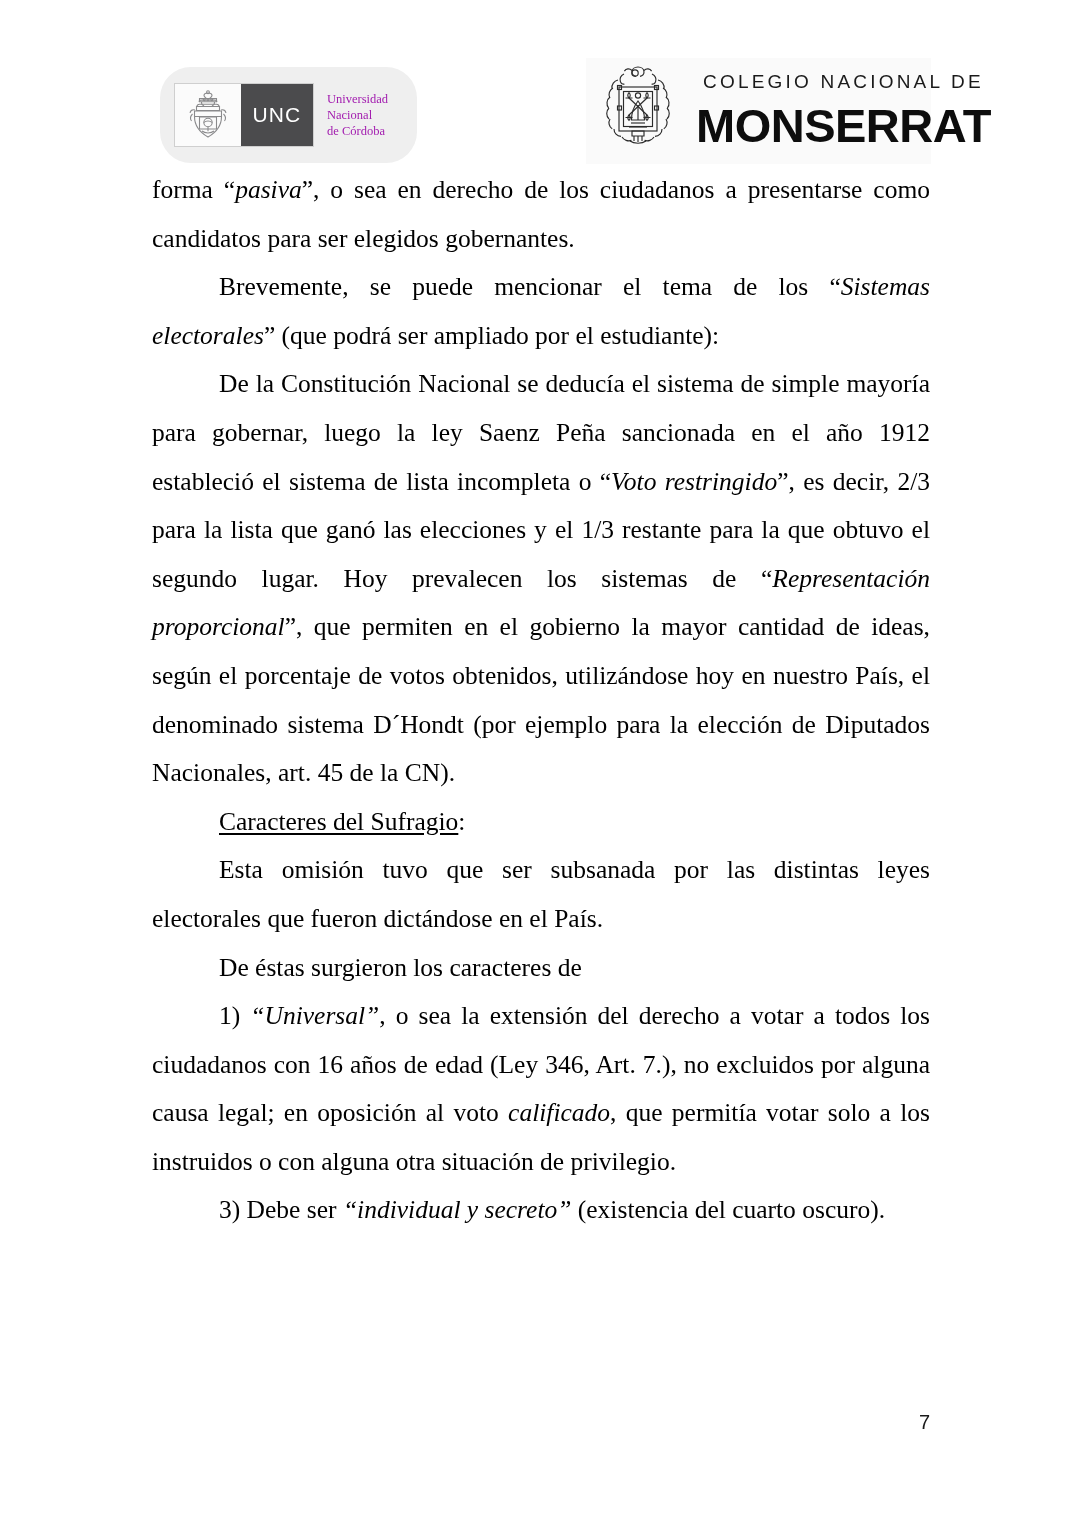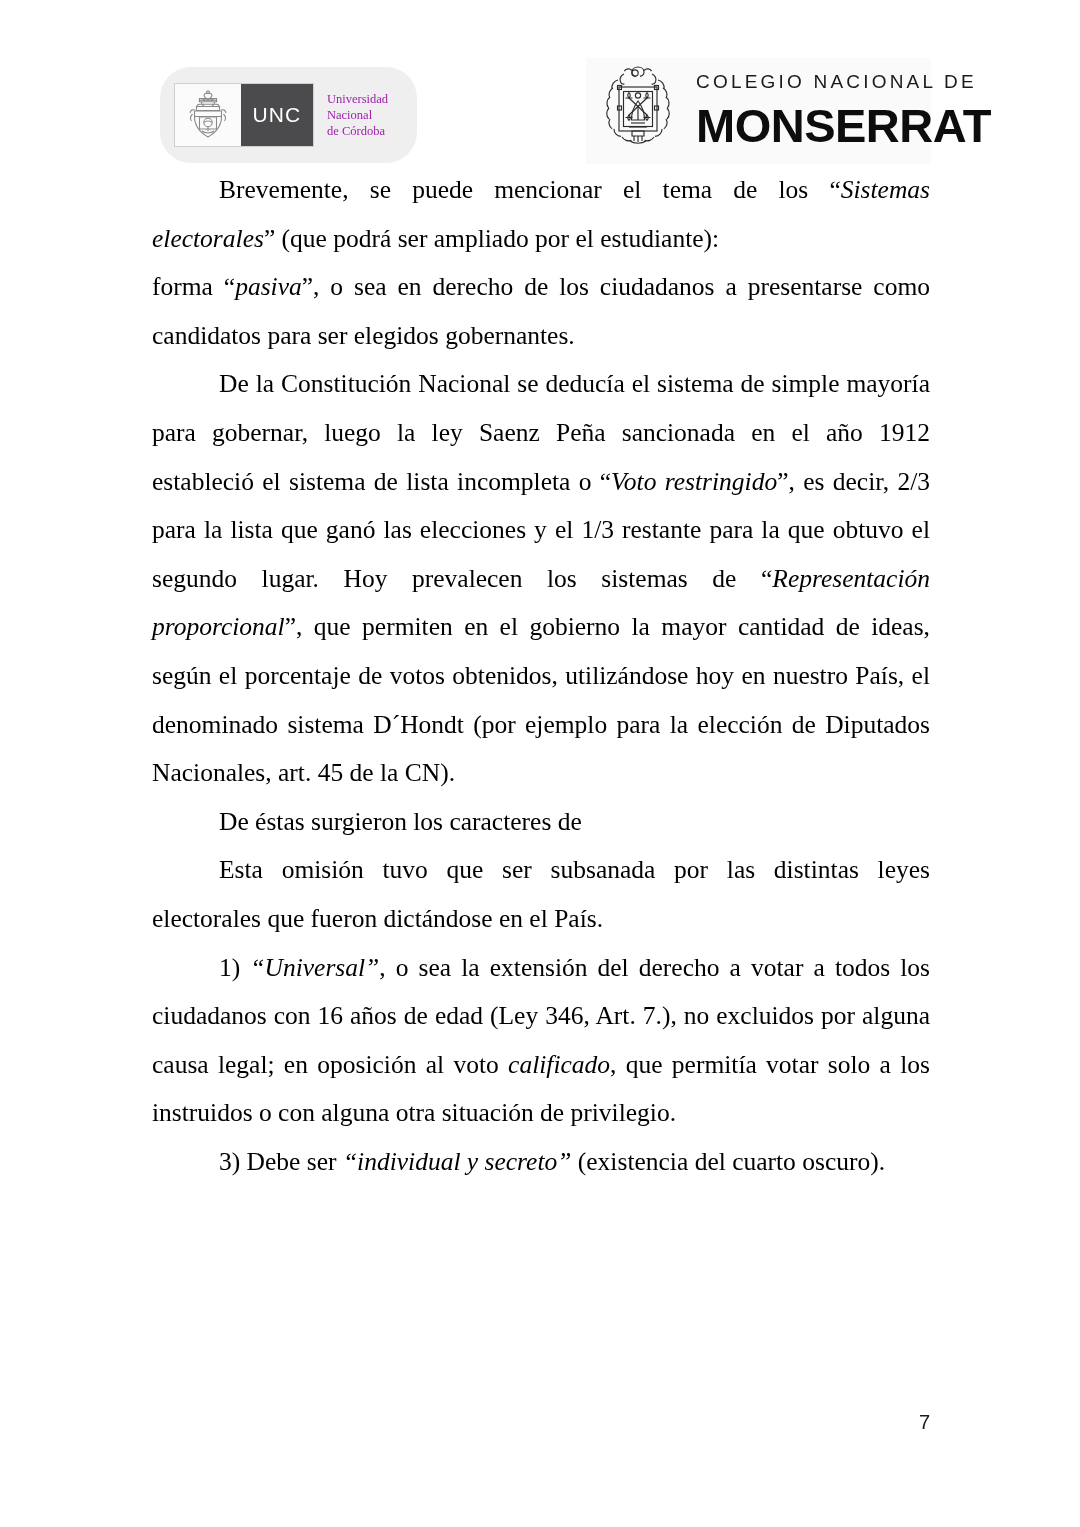--- a/index.html
+++ b/index.html
@@ -98,20 +98,21 @@
     display: flex;
     align-items: center;
     justify-content: center;
   }
   .mons-crest svg { display: block; }
   .mons-text {
     margin-left: 6px;
     display: flex;
     flex-direction: column;
     justify-content: center;
+    align-items: center;
   }
   .mons-top {
     font-family: "Liberation Sans", "DejaVu Sans", sans-serif;
     font-size: 19px;
     letter-spacing: 3.2px;
     color: #1a1a1a;
     white-space: nowrap;
     line-height: 1.1;
   }
   .mons-main {
@@ -272,25 +273,26 @@
         </span>
       </div>
       <div class="mons-text">
         <div class="mons-top">COLEGIO NACIONAL DE</div>
         <div class="mons-main">MONSERRAT</div>
       </div>
     </div>
   </div>
 
   <div class="body-text" id="body-text">
+      <p class="para noindent"><span>forma “</span><em>pasiva</em><span>”, o sea en derecho de los ciudadanos a presentarse como candidatos para ser elegidos gobernantes.</span></p>
       <p class="para"><span>Brevemente, se puede mencionar el tema de los “</span><em>Sistemas electorales</em><span>” (que podrá ser ampliado por el estudiante):</span></p>
-      <p class="para noindent"><span>forma “</span><em>pasiva</em><span>”, o sea en derecho de los ciudadanos a presentarse como candidatos para ser elegidos gobernantes.</span></p>
       <p class="para"><span>De la Constitución Nacional se deducía el sistema de simple mayoría para gobernar, luego la ley Saenz Peña sancionada en el año 1912 estableció el sistema de lista incompleta o “</span><em>Voto restringido</em><span>”, es decir, 2/3 para la lista que ganó las elecciones y el 1/3 restante para la que obtuvo el segundo lugar. Hoy prevalecen los sistemas de “</span><em>Representación proporcional</em><span>”, que permiten en el gobierno la mayor cantidad de ideas, según el porcentaje de votos obtenidos, utilizándose hoy en nuestro País, el denominado sistema D´Hondt (por ejemplo para la elección de Diputados Nacionales, art. 45 de la CN).</span></p>
+      <p class="para"><span class="heading-underline">Caracteres del Sufragio</span><span>:</span></p>
+      <p class="para"><span>Esta omisión tuvo que ser subsanada por las distintas leyes electorales que fueron dictándose en el País.</span></p>
       <p class="para"><span>De éstas surgieron los caracteres de</span></p>
-      <p class="para"><span>Esta omisión tuvo que ser subsanada por las distintas leyes electorales que fueron dictándose en el País.</span></p>
       <p class="para"><span>1) </span><em>“Universal”</em><span>, o sea la extensión del derecho a votar a todos los ciudadanos con 16 años de edad (Ley 346, Art. 7.), no excluidos por alguna causa legal; en oposición al voto </span><em>calificado</em><span>, que permitía votar solo a los instruidos o con alguna otra situación de privilegio.</span></p>
       <p class="para"><span>3) Debe ser </span><em>“individual y secreto”</em><span> (existencia del cuarto oscuro).</span></p>
       <p class="para"></p>
     </div>
 
   <div class="page-number">7</div>
 
 </div>
 
 </body></html>

